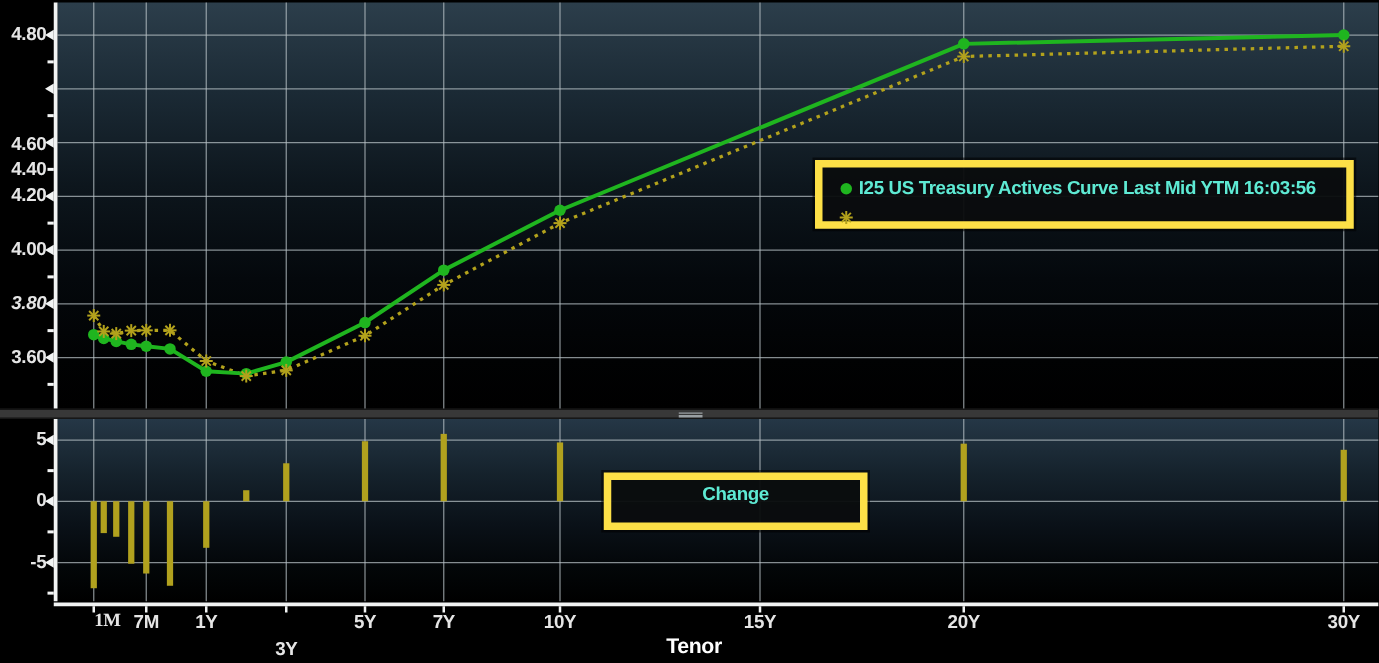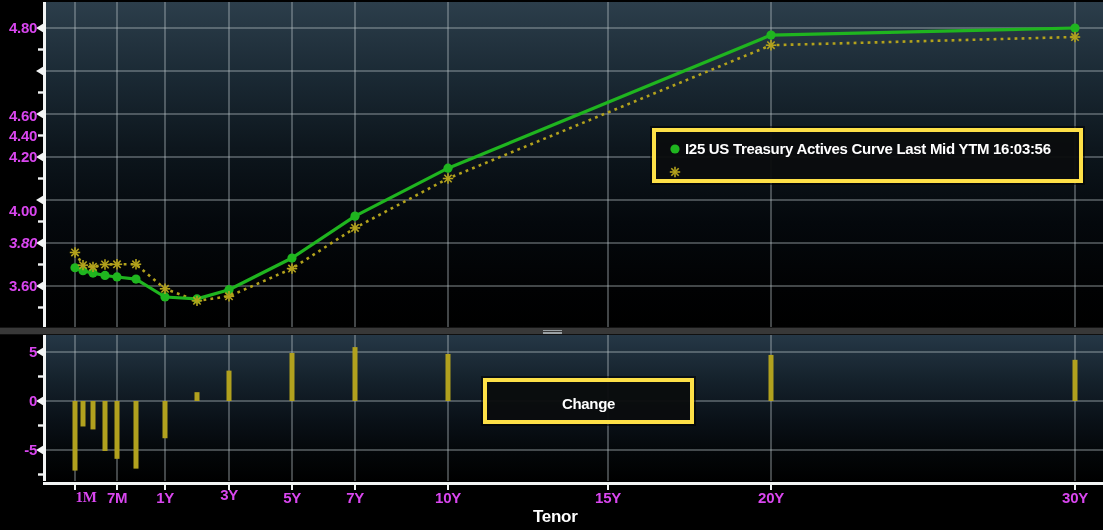--- a/index.html
+++ b/index.html
@@ -4,35 +4,35 @@
 <style>
   html,body{margin:0;padding:0;background:#000;}
   #app{position:relative;width:1103px;height:530px;background:#000;overflow:hidden;
        font-family:"Liberation Sans",sans-serif;-webkit-font-smoothing:antialiased;}
   .panel-bg{position:absolute;z-index:1;}
   #top-bg{left:46px;top:2px;width:1057px;height:325px;
     background:linear-gradient(180deg,#2c3e4b 0%,#1b2a35 22%,#0d161d 45%,#04080c 68%,#010203 88%,#000 100%);}
   #bot-bg{left:46px;top:335px;width:1057px;height:146px;
     background:linear-gradient(180deg,#253746 0%,#15222c 30%,#0a1118 58%,#030608 82%,#000 100%);}
   #chart-svg{position:absolute;left:0;top:0;z-index:2;pointer-events:none;}
-  .tick-label{position:absolute;z-index:3;color:#d946ef;font-size:15px;font-weight:700;
+  .tick-label{position:absolute;z-index:3;color:#e5e5e5;font-size:15px;font-weight:700;
     letter-spacing:-0.3px;line-height:17px;white-space:nowrap;}
   .ylab{width:37px;text-align:right;}
   .xlab{width:44px;text-align:center;}
   #splitter{position:absolute;left:0;top:327px;width:1103px;height:8px;z-index:3;
     background:#383838;border-top:1px solid #151515;border-bottom:1px solid #101010;box-sizing:border-box;}
   #splitter-handle{position:absolute;left:543px;top:1px;width:19px;height:5px;cursor:row-resize;}
   #splitter-handle::before,#splitter-handle::after{content:"";position:absolute;left:0;width:19px;height:1.5px;background:#9aa0a3;}
   #splitter-handle::before{top:0.5px;} #splitter-handle::after{top:3px;}
-  .legend{position:absolute;z-index:4;background:rgba(10,12,14,0.96);border:4px solid #fde047;
-    box-shadow:0 0 0 2px rgba(0,0,0,0.55);color:#ffffff;box-sizing:border-box;}
+  .legend{position:absolute;z-index:4;background:rgba(10,12,14,0.96);border:6px solid #fde047;
+    box-shadow:0 0 0 2px rgba(0,0,0,0.55);color:#5eead4;box-sizing:border-box;}
   #legend-top{left:652px;top:128px;width:431px;height:55px;padding:5px 8px 4px 9px;}
   .legend-row{display:flex;align-items:center;height:23px;font-size:15px;font-weight:700;letter-spacing:-0.3px;white-space:nowrap;}
   .legend-marker{width:20px;flex:0 0 20px;display:flex;align-items:center;justify-content:center;}
-  #legend-bottom{left:483px;top:378px;width:211px;height:46px;padding:12px 6px;}
+  #legend-bottom{left:483px;top:378px;width:211px;height:46px;padding:2px 6px;}
   #legend-bottom .legend-title{text-align:center;font-size:15px;font-weight:700;height:20px;line-height:20px;letter-spacing:-0.3px;}
   .dashed-box{width:11px;height:13px;border:1.6px dashed #b3a21c;box-sizing:border-box;}
   #x-axis-title{position:absolute;z-index:3;left:533px;top:507px;width:80px;text-align:left;
     color:#fff;font-size:17px;font-weight:700;letter-spacing:-0.3px;}
 </style>
 </head>
 <body>
 
 <div id="app">
   <div id="top-bg" class="panel-bg"></div>
@@ -245,29 +245,29 @@
 
   <div id="legend-bottom" class="legend">
     <div class="legend-title">Change</div>
   </div>
 
   <div id="x-axis-title">Tenor</div>
 <div class="tick-label ylab" style="left: 0px; top: 19px;">4.80</div>
     <div class="tick-label ylab" style="left: 0px; top: 62px; margin-top: 45px;">4.60</div>
     <div class="tick-label ylab" style="left: 0px; top: 105px; margin-top: 22px;">4.40</div>
     <div class="tick-label ylab" style="left: 0px; top: 148px;">4.20</div>
-    <div class="tick-label ylab" style="left: 0px; top: 202px;">4.00</div>
+    <div class="tick-label ylab" style="left: 0px; top: 191px;">4.00</div>
     <div class="tick-label ylab" style="left: 0px; top: 234px; font-style: italic;">3.80</div>
     <div class="tick-label ylab" style="left: 0px; top: 277px;">3.60</div>
     <div class="tick-label ylab" style="left: 0px; top: 343px;">5</div>
     <div class="tick-label ylab" style="left: 0px; top: 392px;">0</div>
     <div class="tick-label ylab" style="left: 0px; top: 441px;">-5</div>
     <div class="tick-label xlab" style="left: 64px; top: 489px; font-family: Liberation Serif, serif;">1M</div>
     <div class="tick-label xlab" style="left: 95px; top: 489px;">7M</div>
     <div class="tick-label xlab" style="left: 143px; top: 489px;">1Y</div>
-    <div class="tick-label xlab" style="left: 207px; top: 486px; text-align: center;">3Y</div>
+    <div class="tick-label xlab" style="left: 207px; top: 511px; text-align: center;">3Y</div>
     <div class="tick-label xlab" style="left: 270px; top: 489px;">5Y</div>
     <div class="tick-label xlab" style="left: 333px; top: 489px;">7Y</div>
     <div class="tick-label xlab" style="left: 426px; top: 489px;">10Y</div>
     <div class="tick-label xlab" style="left: 586px; top: 489px;">15Y</div>
     <div class="tick-label xlab" style="left: 749px; top: 489px;">20Y</div>
     <div class="tick-label xlab" style="left: 1053px; top: 489px;">30Y</div>
   </div>
 
 </body></html>

